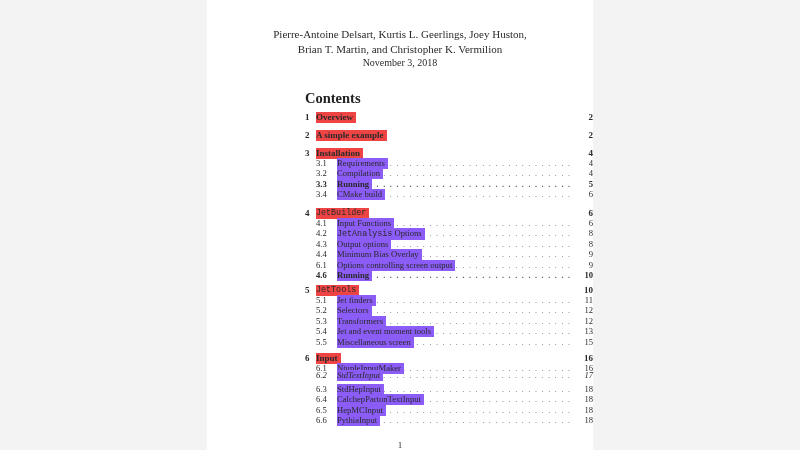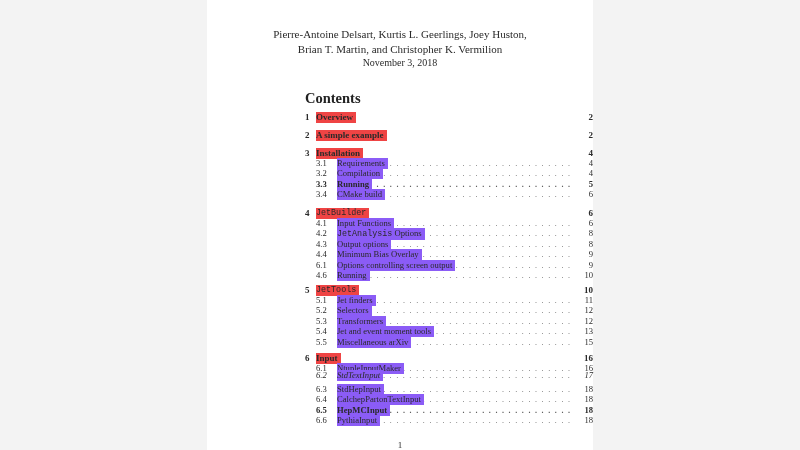--- a/index.html
+++ b/index.html
@@ -158,21 +158,21 @@
         <span class="toc-sub-title">Minimum Bias Overlay</span>
         <span class="toc-dots">................................................................................</span>
         <span class="toc-page">9</span>
       </div>
       <div class="toc-line" style="top: 259.6px;">
         <span class="toc-sub-num">6.1</span>
         <span class="toc-sub-title">Options controlling screen output</span>
         <span class="toc-dots">................................................................................</span>
         <span class="toc-page">9</span>
       </div>
-      <div class="toc-line" style="top: 270px;">
+      <div class="toc-line" style="top: 270px; font-weight: bold;">
         <span class="toc-sub-num">4.6</span>
         <span class="toc-sub-title">Running</span>
         <span class="toc-dots">................................................................................</span>
         <span class="toc-page">10</span>
       </div>
       <div class="toc-line section" style="top: 285px;">
         <span class="toc-num">5</span>
         <span class="toc-title mono">JetTools</span>
         <span class="toc-page">10</span>
       </div>
@@ -195,21 +195,21 @@
         <span class="toc-page">12</span>
       </div>
       <div class="toc-line" style="top: 326px;">
         <span class="toc-sub-num">5.4</span>
         <span class="toc-sub-title">Jet and event moment tools</span>
         <span class="toc-dots">................................................................................</span>
         <span class="toc-page">13</span>
       </div>
       <div class="toc-line" style="top: 336.6px;">
         <span class="toc-sub-num">5.5</span>
-        <span class="toc-sub-title">Miscellaneous arXiv</span>
+        <span class="toc-sub-title">Miscellaneous screen</span>
         <span class="toc-dots">................................................................................</span>
         <span class="toc-page">15</span>
       </div>
       <div class="toc-line section" style="top: 353px;">
         <span class="toc-num">6</span>
         <span class="toc-title">Input</span>
         <span class="toc-page">16</span>
       </div>
       <div class="toc-line" style="top: 363px;">
         <span class="toc-sub-num">6.1</span>
@@ -228,21 +228,21 @@
         <span class="toc-sub-title">StdHepInput</span>
         <span class="toc-dots">................................................................................</span>
         <span class="toc-page">18</span>
       </div>
       <div class="toc-line" style="top: 394.2px;">
         <span class="toc-sub-num">6.4</span>
         <span class="toc-sub-title">CalchepPartonTextInput</span>
         <span class="toc-dots">................................................................................</span>
         <span class="toc-page">18</span>
       </div>
-      <div class="toc-line" style="top: 404.6px; font-weight: bold;">
+      <div class="toc-line" style="top: 404.6px;">
         <span class="toc-sub-num">6.5</span>
         <span class="toc-sub-title">HepMCInput</span>
         <span class="toc-dots">................................................................................</span>
         <span class="toc-page">18</span>
       </div>
       <div class="toc-line" style="top: 415px;">
         <span class="toc-sub-num">6.6</span>
         <span class="toc-sub-title">PythiaInput</span>
         <span class="toc-dots">................................................................................</span>
         <span class="toc-page">18</span>

